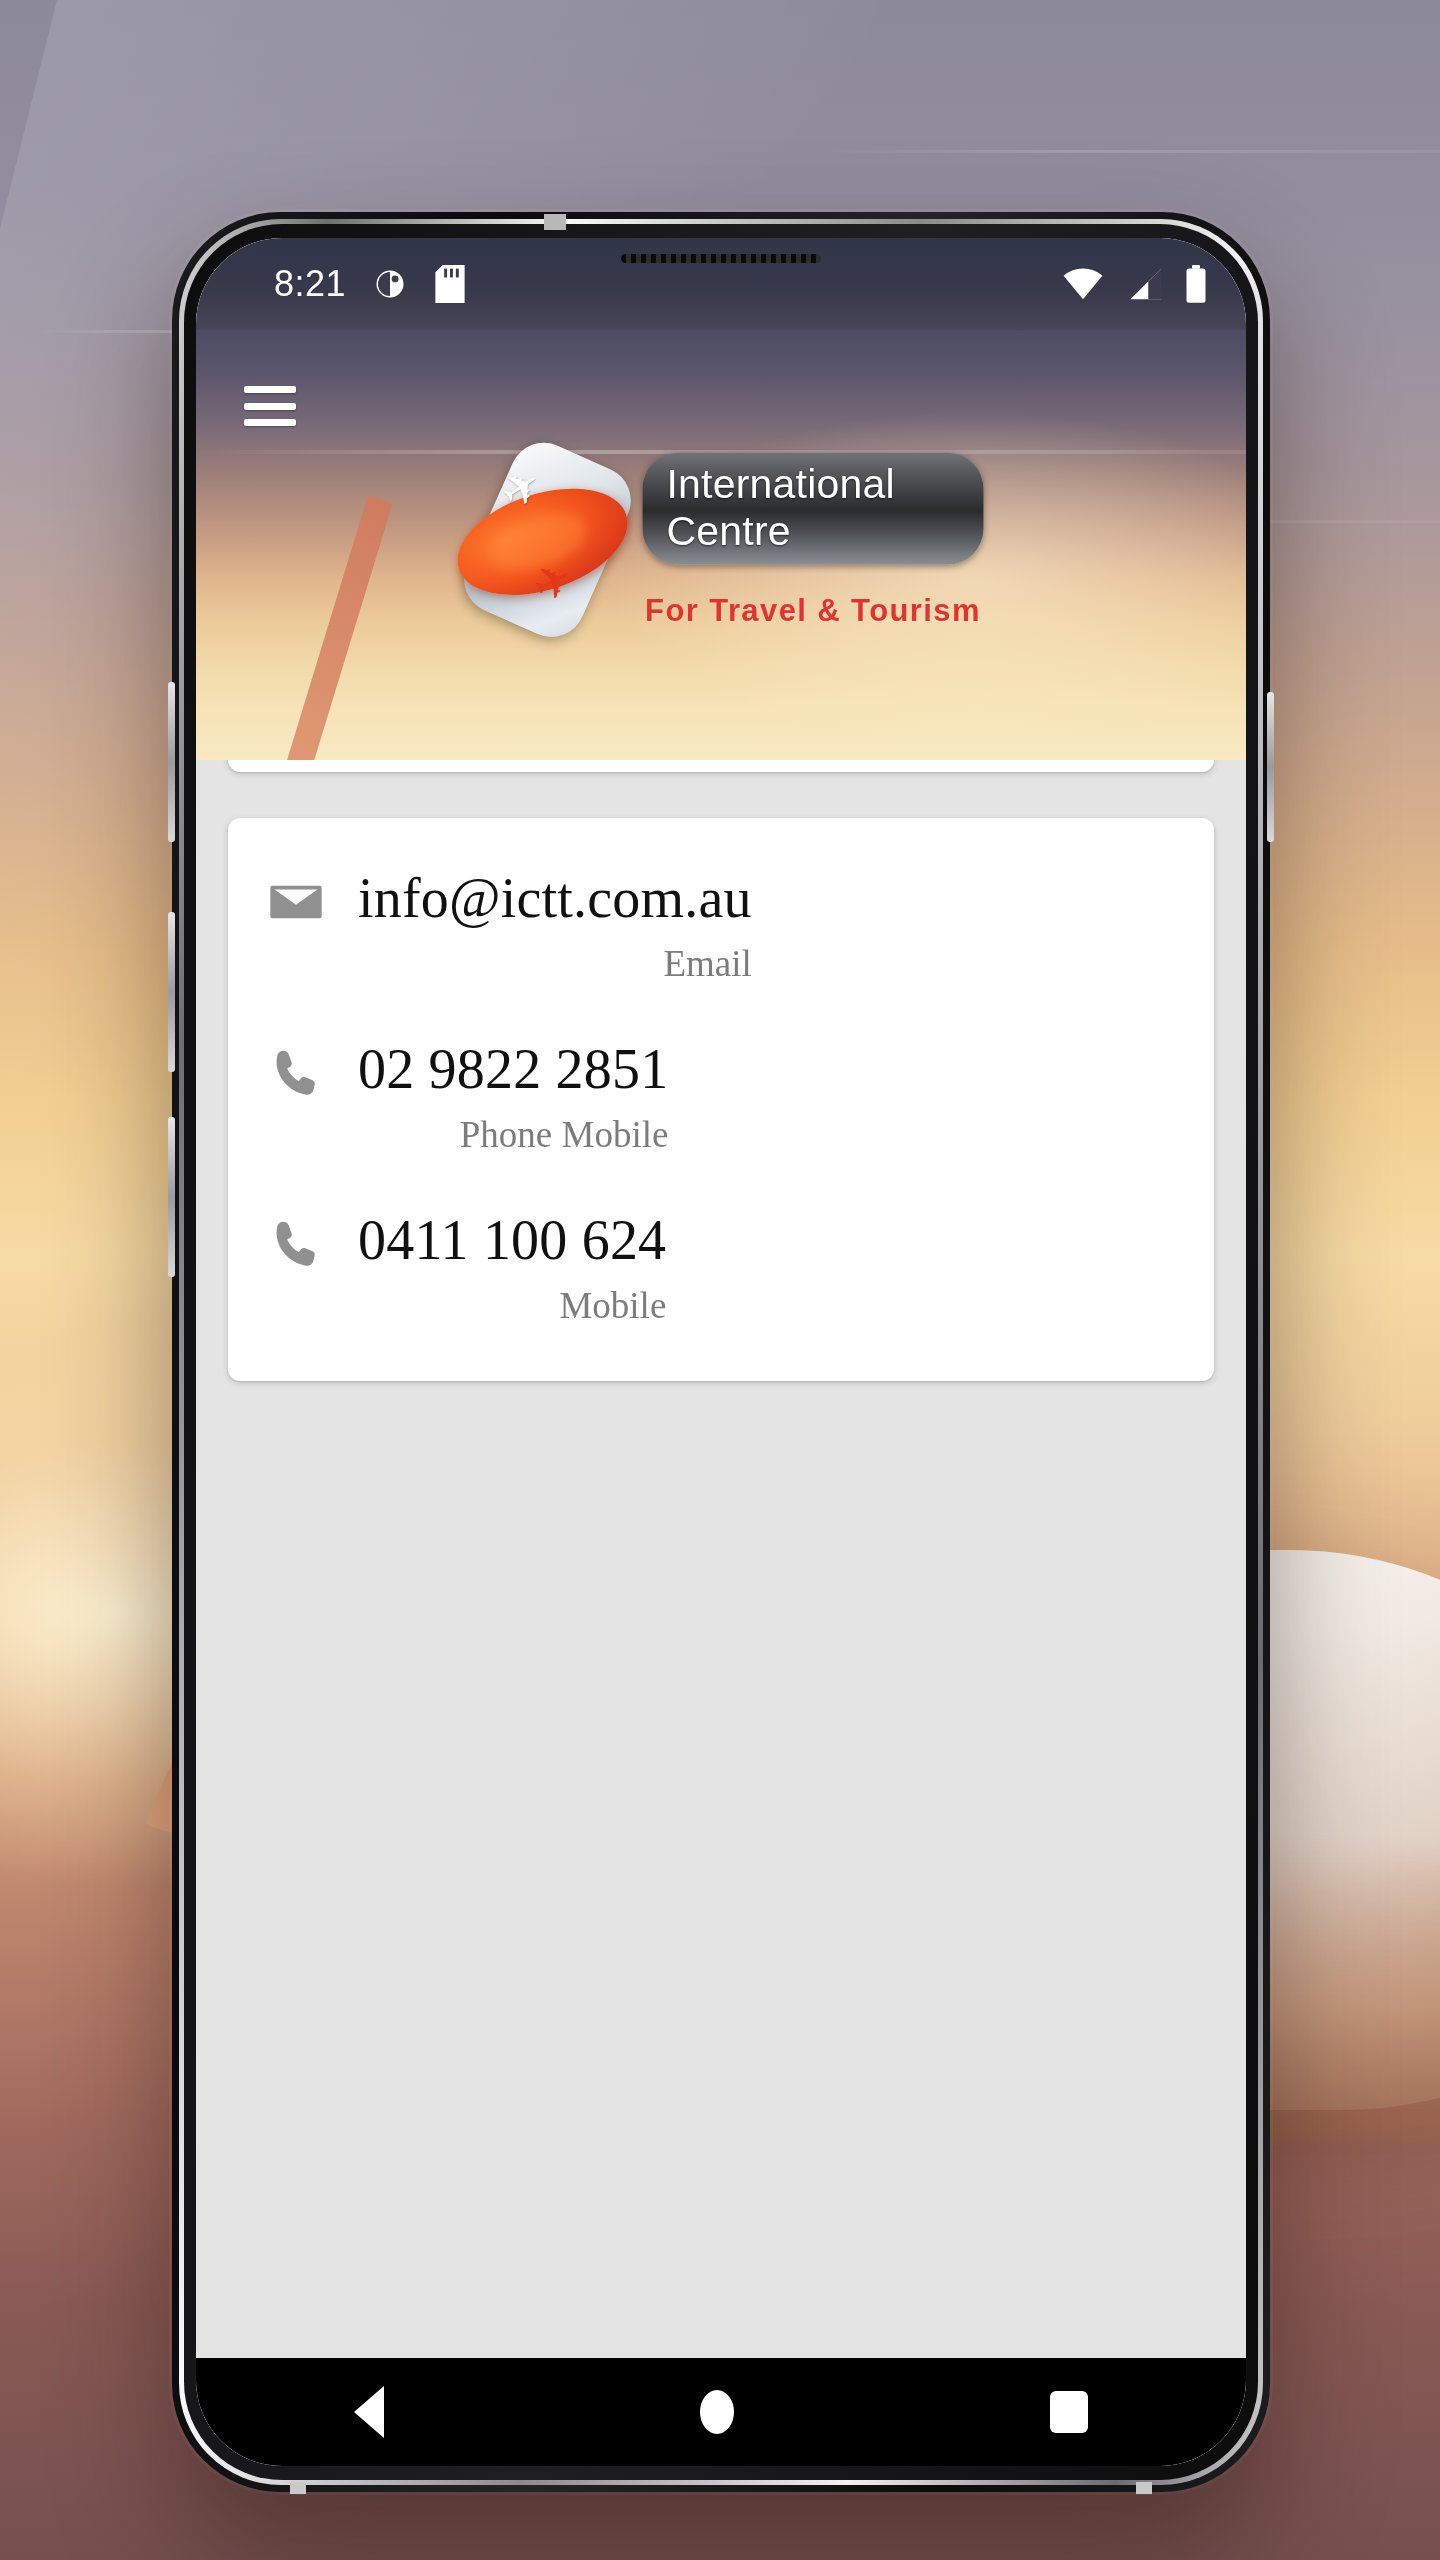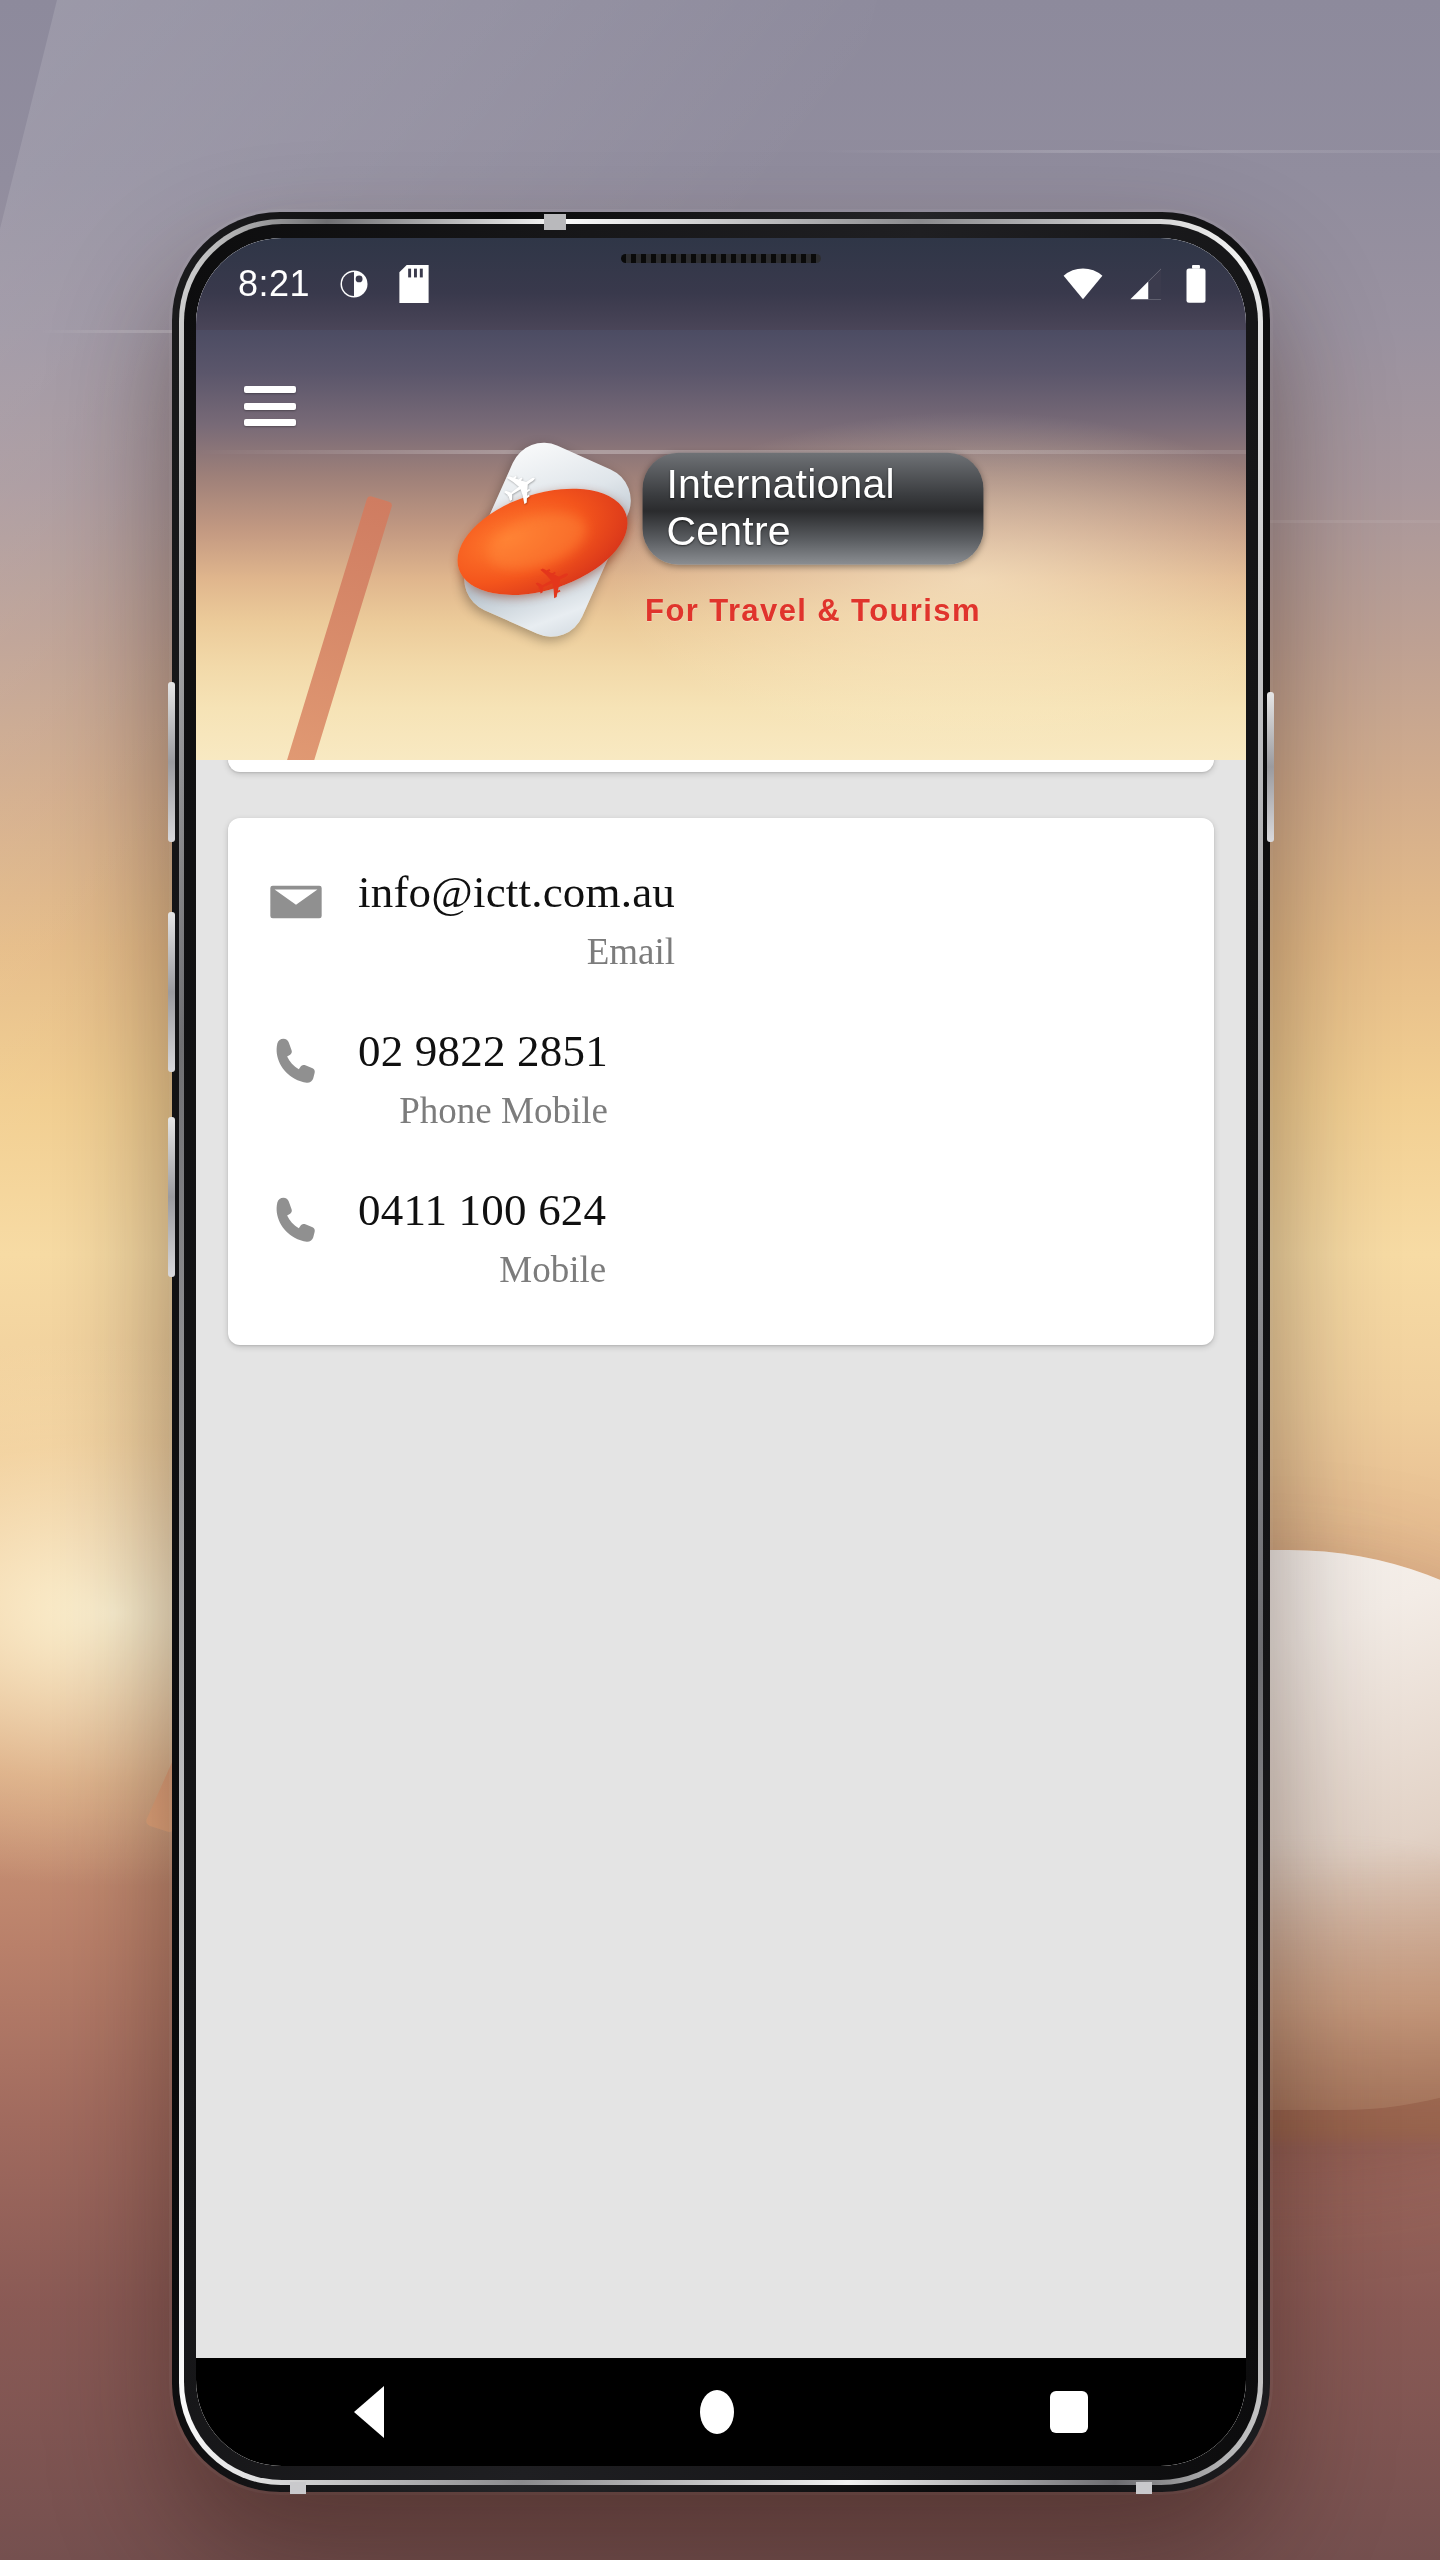--- a/index.html
+++ b/index.html
@@ -129,21 +129,21 @@
   
   #statusbar{
     position:relative; height:92px; flex:0 0 92px;
     display:flex; align-items:center; justify-content:space-between;
     padding:0 38px 0 42px;
     color:#fff;
     background:linear-gradient(180deg,#2f3647 0%, #39394c 60%, #4a4558 100%);
     font-family:"Liberation Sans", sans-serif;
   }
   #sb-left{ display:flex; align-items:center; gap:26px; }
-  #sb-time{ font-size:36px; letter-spacing:.5px; font-family:"Liberation Sans", sans-serif; }
+  #sb-time{ font-size:36px; letter-spacing:.5px; font-family:"Liberation Sans", sans-serif;margin-left:36px; }
   #sb-right{ display:flex; align-items:center; gap:20px; }
 
   
   #hero{
     position:relative; flex:0 0 430px; overflow:hidden;
     background:
       radial-gradient(ellipse 520px 240px at 74% 58%, rgba(255,244,214,.55), rgba(255,240,205,0) 70%),
       linear-gradient(180deg,
         #4c4c63 0%, #5b566b 10%, #786a77 22%,
         #9e8079 34%, #c49a82 47%, #e0b68d 58%,
@@ -225,21 +225,21 @@
     position:absolute; left:32px; right:32px; top:58px;
     padding:22px 0 28px 0;
   }
   .contact-row{
     display:flex; align-items:flex-start; gap:34px;
     padding:26px 34px 26px 40px;
   }
   .c-icon{ flex:0 0 56px; width:56px; height:56px; margin-top:8px; color:#8f8f8f; }
   .c-icon svg{ width:56px; height:56px; display:block; fill:#909090; }
   .c-text{ display:flex; flex-direction:column; gap:12px; }
-  .c-value{ font-family:"Liberation Serif", serif; font-size:45px; color:#101010; letter-spacing:.2px; }
+  .c-value{ font-family:"Liberation Serif", serif; font-size:56px; color:#101010; letter-spacing:.2px; }
   .c-label{ font-family:"Liberation Serif", serif; font-size:37px; color:#7c7c7c;text-align:right; }
 
   
   #navbar{
     flex:0 0 108px; background:#000;
     display:flex; align-items:center; justify-content:space-around;
   }
   #nav-back{
     width:0; height:0; border-top:26px solid transparent; border-bottom:26px solid transparent;
     border-right:30px solid #fff;

